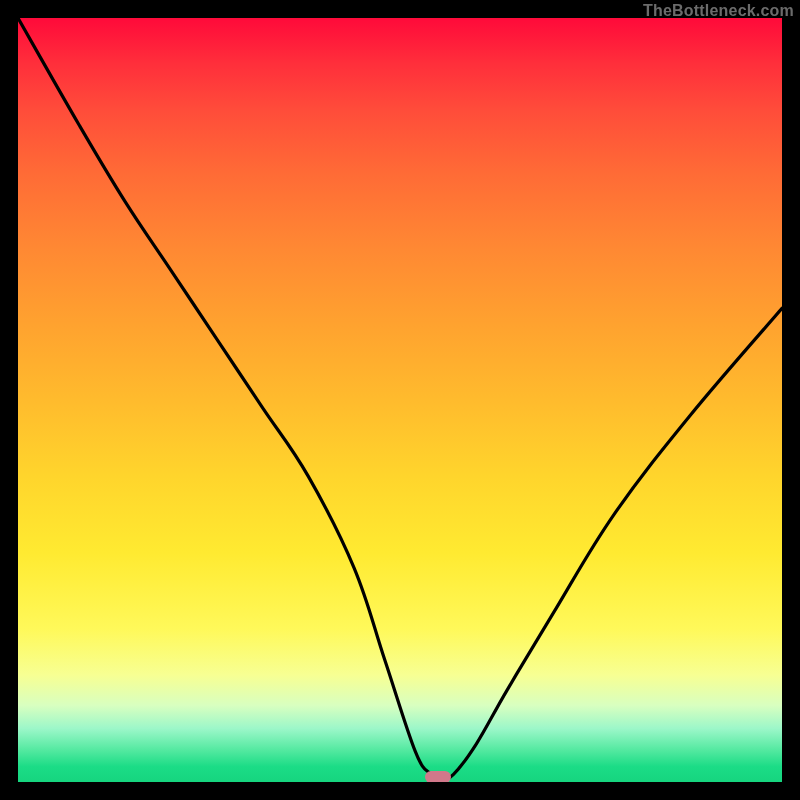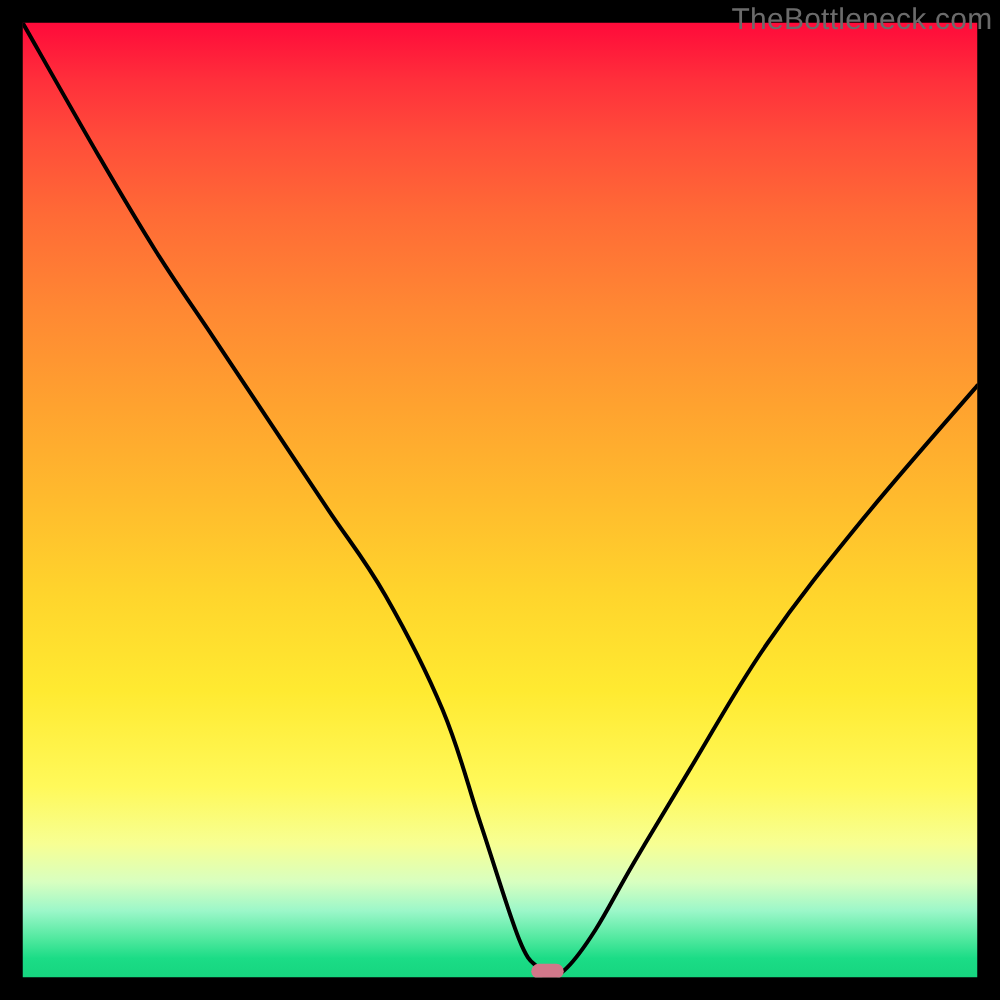--- a/index.html
+++ b/index.html
@@ -60,22 +60,22 @@
     left: 0; top: 0;
     width: 764px;
     height: 764px;
     overflow: visible;
   }
   .attribution {
     position: absolute;
     top: 2px;
     right: 6px;
     font-family: Arial, Helvetica, sans-serif;
-    font-size: 24px;
-    font-weight: 400;
+    font-size: 16px;
+    font-weight: 700;
     color: #6b6b6b;
     letter-spacing: 0.2px;
     user-select: none;
   }
 </style>
 </head>
 <body>
 
 <div class="stage">
 

